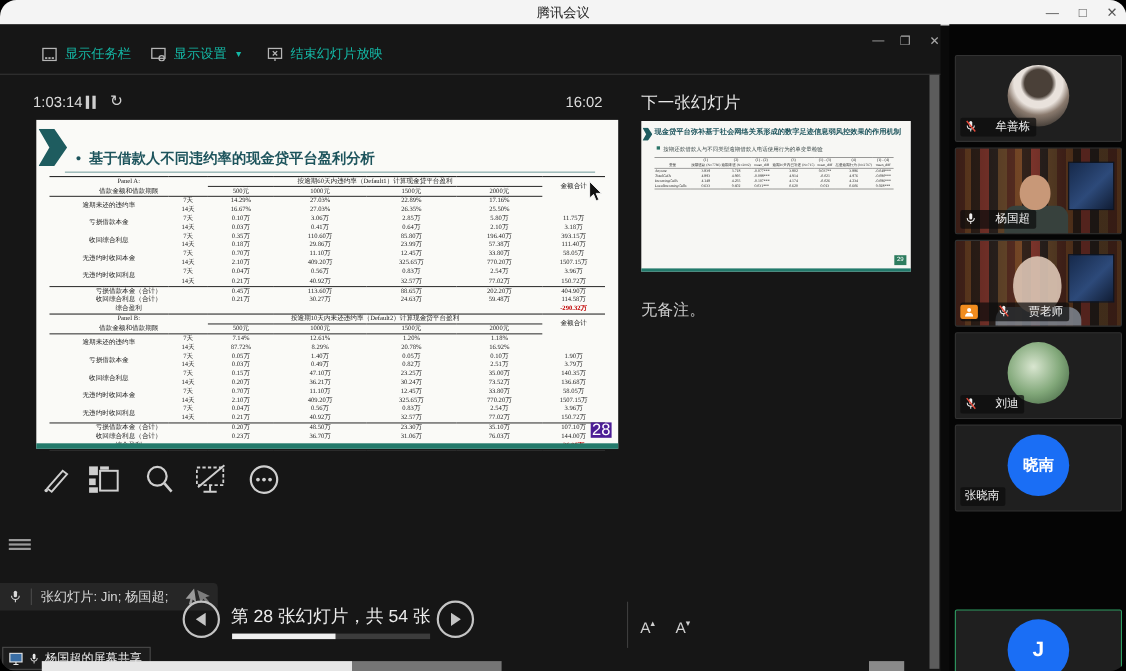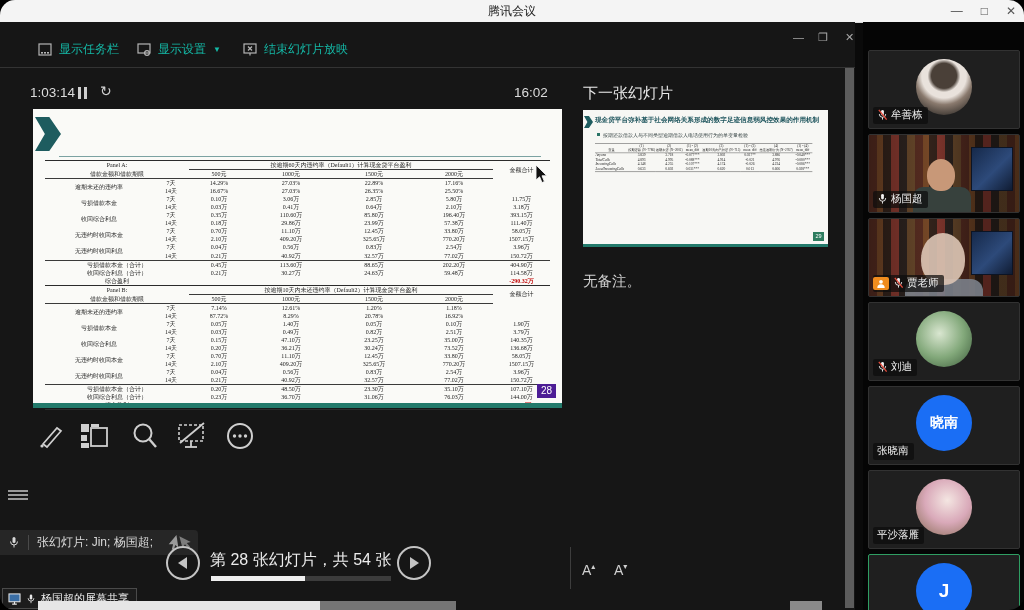--- a/index.html
+++ b/index.html
@@ -30,21 +30,21 @@
   #slide-hr{position:absolute;left:26px;top:47px;width:482px;height:1px;background:#7ba2a2;}
   #slide-table-wrap{position:absolute;left:12px;top:51px;width:505px;}
   table.slide-tbl{border-collapse:collapse;width:505px;font-family:"Liberation Serif",serif;color:#1c1c1c;border-bottom:1.4px solid #2b2b2b;}
   table.slide-tbl td{font-size:6px;line-height:8.05px;text-align:center;padding:0;white-space:nowrap;}
   td.pname{font-size:6.4px;}
   td.phead{font-size:6.2px;border-bottom:0.8px solid #3a3a3a;}
   td.bt2{border-top:1.3px solid #2b2b2b;}
   td.hb2{border-bottom:0.8px solid #3a3a3a;}
   td.tline{border-top:0.8px solid #3a3a3a;}
   td.red{color:#c00000;font-weight:bold;}
-  #page-badge{position:absolute;right:6px;bottom:10px;width:19px;height:14px;background:#4c1d95;color:#fff;font-size:10px;text-align:center;line-height:14px;}
+  #page-badge{position:absolute;right:6px;bottom:10px;width:19px;height:14px;background:#4c1d95;color:#fff;font-size:15px;text-align:center;line-height:14px;}
   #slide-bar{position:absolute;left:0;bottom:0;width:529px;height:5px;background:#237a6b;}
   
   #next-header{position:absolute;left:583px;top:62px;font-size:15px;color:#e8e8e8;}
   #preview{position:absolute;left:583px;top:88px;width:245px;height:137px;background:#f7f7f4;}
   #pv-arrow{position:absolute;left:1px;top:6px;width:9px;height:12px;background:#1e5c5f;clip-path:polygon(0 0,55% 0,100% 50%,55% 100%,0 100%,38% 50%);}
   #pv-title{position:absolute;left:12px;top:6px;width:230px;font-size:6.6px;font-weight:bold;color:#1d545c;}
   #pv-bullet{position:absolute;left:14px;top:22px;width:224px;font-size:5px;color:#3d4a4a;}
   #pv-bullet:before{content:"";display:inline-block;width:3px;height:3px;background:#2a7467;margin-right:3px;vertical-align:1px;}
   #pv-table-wrap{position:absolute;left:12px;top:33px;transform:scale(0.44);transform-origin:0 0;}
   table.pv-tbl{border-collapse:collapse;width:494px;font-family:"Liberation Serif",serif;color:#222;border-top:1.6px solid #333;border-bottom:1.6px solid #333;}
@@ -90,21 +90,21 @@
   .av-plant{background:radial-gradient(circle at 42% 40%,#d9e6d0,#82a87a 52%,#40603f 95%);}
   .av-flowers{background:radial-gradient(circle at 56% 38%,#f4e6e2,#d9a9b9 48%,#8d705b 95%);}
   .av-blue{background:#1a6ef5;}
   .video-bg{position:absolute;inset:0;background:linear-gradient(90deg,rgba(0,0,0,.35),rgba(0,0,0,.05) 40%,rgba(0,0,0,.4) 72%),repeating-linear-gradient(90deg,#5a2e22 0 8px,#7a4a28 8px 14px,#35241c 14px 22px,#8a3a30 22px 30px,#2e2420 30px 38px,#6b4a2c 38px 46px);}
   .tv{position:absolute;right:6px;top:12px;width:40px;height:42px;background:linear-gradient(135deg,#16294a,#2d4a7a 55%,#101c33);border:1px solid #0c1424;}
   .face{position:absolute;border-radius:50% 50% 46% 46%;}
   .face.small{left:58px;top:24px;width:28px;height:32px;background:#c89878;}
   .body.small{position:absolute;left:44px;top:52px;width:58px;height:26px;border-radius:10px 10px 0 0;background:#37413d;}
   .face.big{left:52px;top:14px;width:44px;height:52px;background:#d9c2b2;opacity:.92;}
   .body.big{position:absolute;left:36px;top:60px;width:78px;height:18px;border-radius:12px 12px 0 0;background:#7a8089;opacity:.9;}
-  .tile-label{position:absolute;left:4px;bottom:4px;display:flex;align-items:center;gap:3px;background:rgba(12,12,12,0.72);border-radius:2px;padding:1px 5px 2px 4px;}
+  .tile-label{position:absolute;left:4px;bottom:4px;display:flex;align-items:center;gap:17px;background:rgba(12,12,12,0.72);border-radius:2px;padding:1px 5px 2px 4px;}
   .tile-label .nm{font-size:10.5px;color:#f2f2f2;white-space:nowrap;}
   .badge-person{display:flex;align-items:center;justify-content:center;width:16px;height:13px;background:#f08c1e;border-radius:2px;margin-left:-4px;margin-right:1px;}
   svg{display:block;}
 </style>
 </head>
 <body>
 
 <div id="app">
 
   <div id="titlebar">
@@ -158,20 +158,21 @@
     <div id="timer">1:03:14</div>
     <div id="pause-icon">
         <i style="left:0;"></i>
         <i></i>
       </div>
     <div id="restart-icon">↻</div>
     <div id="clock">16:02</div>
 
     <div id="slide">
       <div id="slide-arrow"></div>
+      <div id="slide-title2"><span>•</span>&nbsp;&nbsp;<span>基于借款人不同违约率的现金贷平台盈利分析</span></div>
       <div id="slide-hr"></div>
       <div id="slide-table-wrap">
           <table class="slide-tbl">
             <colgroup>
               <col style="width: 108px;">
               <col style="width: 36px;">
               <col style="width: 60px;">
               <col style="width: 84px;">
               <col style="width: 82px;">
               <col style="width: 78px;">
@@ -690,24 +691,18 @@
           </span>
           <span class="nm">刘迪</span>
         </div>
       </div>
       <div class="tile" style="top: 364px;">
         <div class="av-circle av-blue" style="font-size: 14px;">晓南</div>
         <div class="tile-label">
           <span class="nm">张晓南</span>
         </div>
       </div>
-      <div class="tile" style="top: 448px;">
-        <div class="av-circle av-flowers"></div>
-        <div class="tile-label">
-          <span class="nm">平沙落雁</span>
-        </div>
-      </div>
       <div class="tile active" style="top: 532px;">
         <div class="av-circle av-blue" style="font-size: 19px;">J</div>
       </div>
     </div>
 
 </div>
 
 </body></html>

